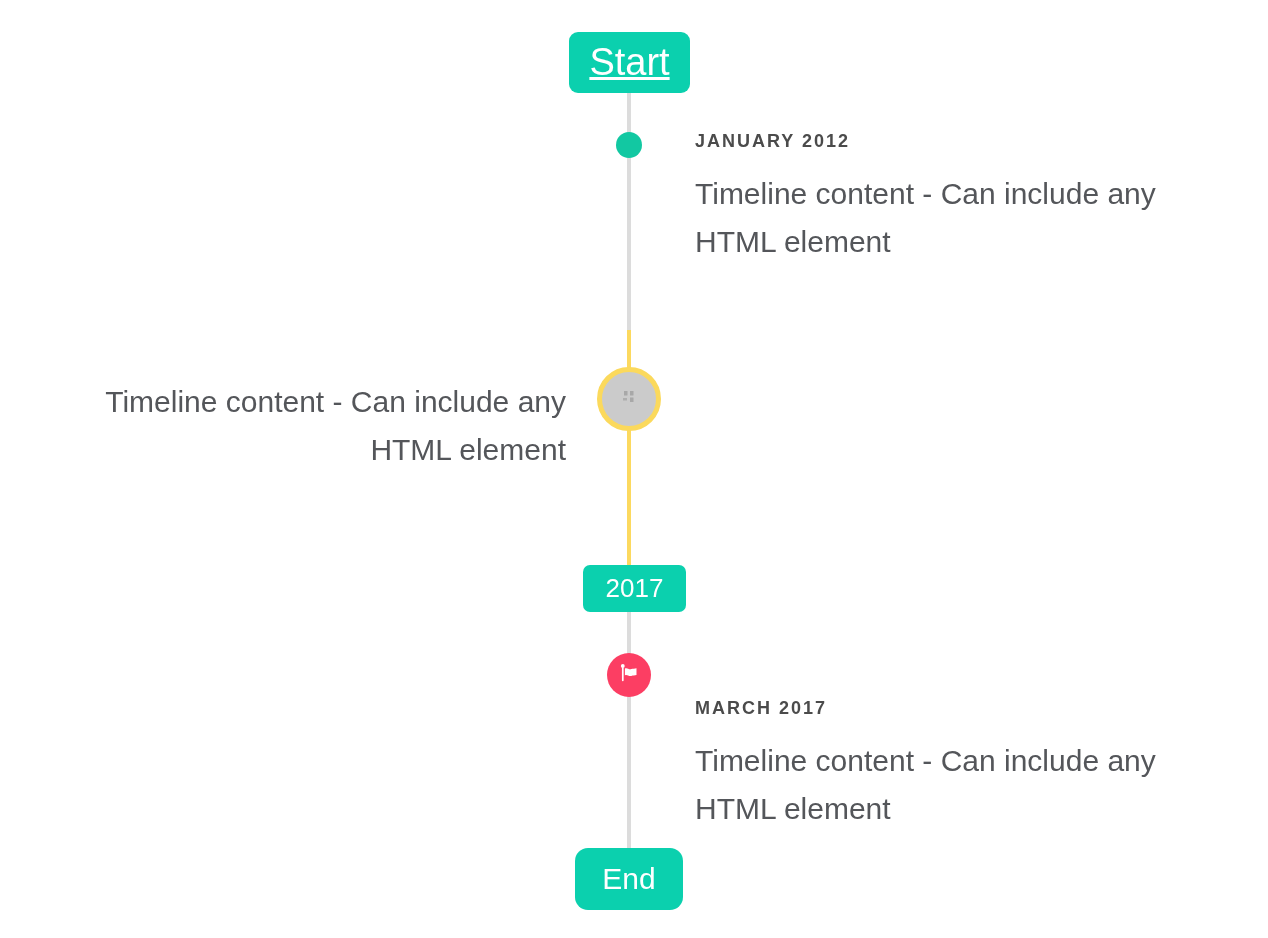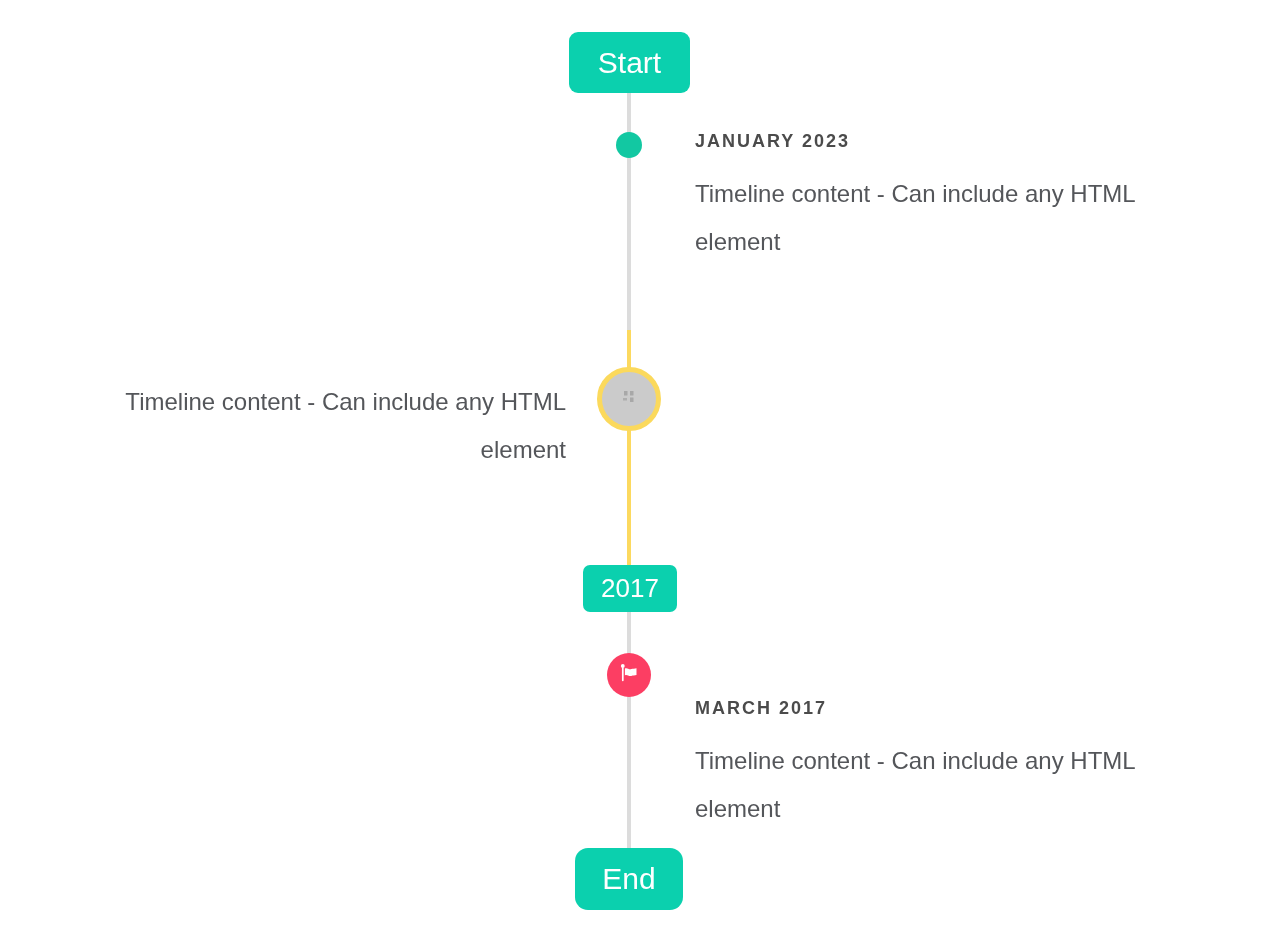--- a/index.html
+++ b/index.html
@@ -7,59 +7,59 @@
   body { font-family: "Liberation Sans", "DejaVu Sans", sans-serif; position: relative; }
 
   .stage { position: absolute; inset: 0; width: 1268px; height: 938px; }
 
   
   .tl-line { position: absolute; left: 627px; top: 93px; width: 4px; height: 755px; background: #dcdcdc; }
   .tl-line-yellow { position: absolute; left: 627px; top: 330px; width: 4px; height: 237px; background: #fcd95f; }
 
   
   .badge { position: absolute; background: #0bd0ae; color: #ffffff; display: flex; align-items: center; justify-content: center; }
-  .badge-start { left: 569px; top: 32px; width: 121px; height: 61px; border-radius: 9px; font-size: 30px; }
-  .badge-year  { left: 583px; top: 565px; width: 94px; height: 47px; border-radius: 7px; font-size: 26px; }
+  .badge-start { left: 569px; top: 32px; width: 121px; height: 61px; border-radius: 9px; font-size: 38px; text-decoration: underline; }
+  .badge-year  { left: 583px; top: 565px; width: 103px; height: 47px; border-radius: 7px; font-size: 26px; }
   .badge-end   { left: 575px; top: 848px; width: 108px; height: 62px; border-radius: 13px; font-size: 30px; }
 
   
   .marker-dot { position: absolute; left: 616px; top: 132px; width: 26px; height: 26px; border-radius: 50%; background: #12c8a2; }
   .marker-image-circle { position: absolute; left: 597px; top: 367px; width: 64px; height: 64px; border-radius: 50%;
                          background: #cbcbcb; border: 5px solid #fbd95c; display: flex; align-items: center; justify-content: center; }
   .marker-image-circle svg { filter: blur(0.6px); opacity: 0.85; }
   .marker-flag-circle { position: absolute; left: 607px; top: 653px; width: 44px; height: 44px; border-radius: 50%;
                         background: #fc3e63; display: flex; align-items: center; justify-content: center; }
 
   
   .entry { position: absolute; width: 526px; }
   .entry-right { left: 695px; text-align: left; }
   .entry-left  { left: 40px;  text-align: right; }
   .entry-jan { top: 128px; }
   .entry-feb { top: 362px; }
   .entry-mar { top: 679px; margin-top: 16px; }
 
   .entry-title { font-size: 18px; font-weight: 700; letter-spacing: 2px; color: #4b4b4b; line-height: 26px; }
-  .entry-body  { margin-top: 16px; font-size: 24px; font-weight: 400; color: #54565a; line-height: 48px; }
+  .entry-body  { margin-top: 16px; font-size: 30px; font-weight: 400; color: #54565a; line-height: 48px; }
 </style>
 </head>
 <body>
 
 <div class="stage">
 
   <div class="tl-line"></div>
   <div class="tl-line-yellow"></div>
 
   <div class="badge badge-start">
     <span>Start</span>
   </div>
 
   <div class="marker-dot"></div>
 
   <div class="entry entry-right entry-jan">
-    <div class="entry-title">JANUARY 2023</div>
+    <div class="entry-title">JANUARY 2012</div>
     <div class="entry-body">Timeline content - Can include any HTML element</div>
   </div>
 
   <div class="marker-image-circle">
     <span>
       <svg width="20" height="16" viewBox="0 0 20 16" aria-hidden="true">
         <rect x="5" y="2" width="3.5" height="4.5" fill="#a2a2a2"></rect>
         <rect x="11" y="2" width="3.5" height="4.5" fill="#a2a2a2"></rect>
         <rect x="4" y="9" width="4" height="2.5" fill="#aaaaaa"></rect>
         <rect x="11" y="8.5" width="3.5" height="4.5" fill="#a2a2a2"></rect>

